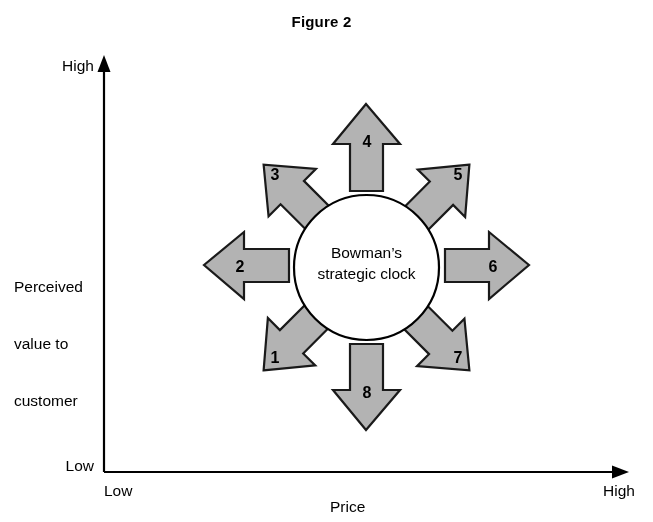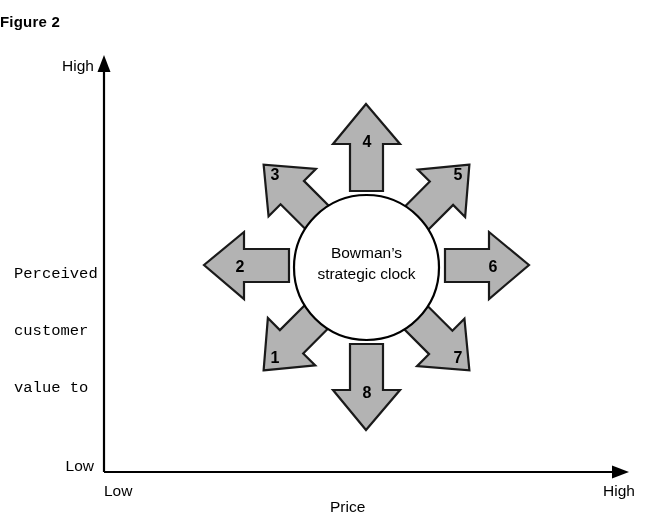--- a/index.html
+++ b/index.html
@@ -16,20 +16,21 @@
     width: 653px;
     height: 522px;
     background: #ffffff;
     overflow: hidden;
   }
   #figure-title {
     position: absolute;
     left: 0;
     top: 13px;
     width: 653px;
+    text-align: center;
     font-size: 15px;
     font-weight: bold;
     letter-spacing: 0.2px;
     line-height: 18px;
     
     padding-right: 10px;
     box-sizing: border-box;
   }
   .axis-label {
     position: absolute;
@@ -44,23 +45,22 @@
     width: 44px;
   }
   #label-y-low {
     left: 50px;
     top: 456px;
     text-align: right;
     width: 44px;
   }
   #label-y-axis {
     left: 14px;
-    top: 227px;
+    top: 239px;
     width: 84px;
-    font-family: Liberation Mono, monospace;
   }
   #label-x-low {
     left: 104px;
     top: 481px;
   }
   #label-x-high {
     left: 579px;
     top: 481px;
     width: 56px;
     text-align: right;
@@ -113,22 +113,22 @@
 
 <div id="figure-root">
 
   <div id="figure-title">Figure 2</div>
 
   <div class="axis-label" id="label-y-high">High</div>
   <div class="axis-label" id="label-y-low">Low</div>
 
   <div class="axis-label" id="label-y-axis">
     <div>Perceived</div>
+    <div>value to</div>
     <div>customer</div>
-    <div>value to</div>
   </div>
 
   <div class="axis-label" id="label-x-low">Low</div>
   <div class="axis-label" id="label-x-high">High</div>
   <div class="axis-label" id="label-x-axis">Price</div>
 
   <svg id="plot-svg" width="653" height="522" viewBox="0 0 653 522">
 
     <g>
       <line class="axis-line" x1="104" y1="472" x2="104" y2="68"></line>

